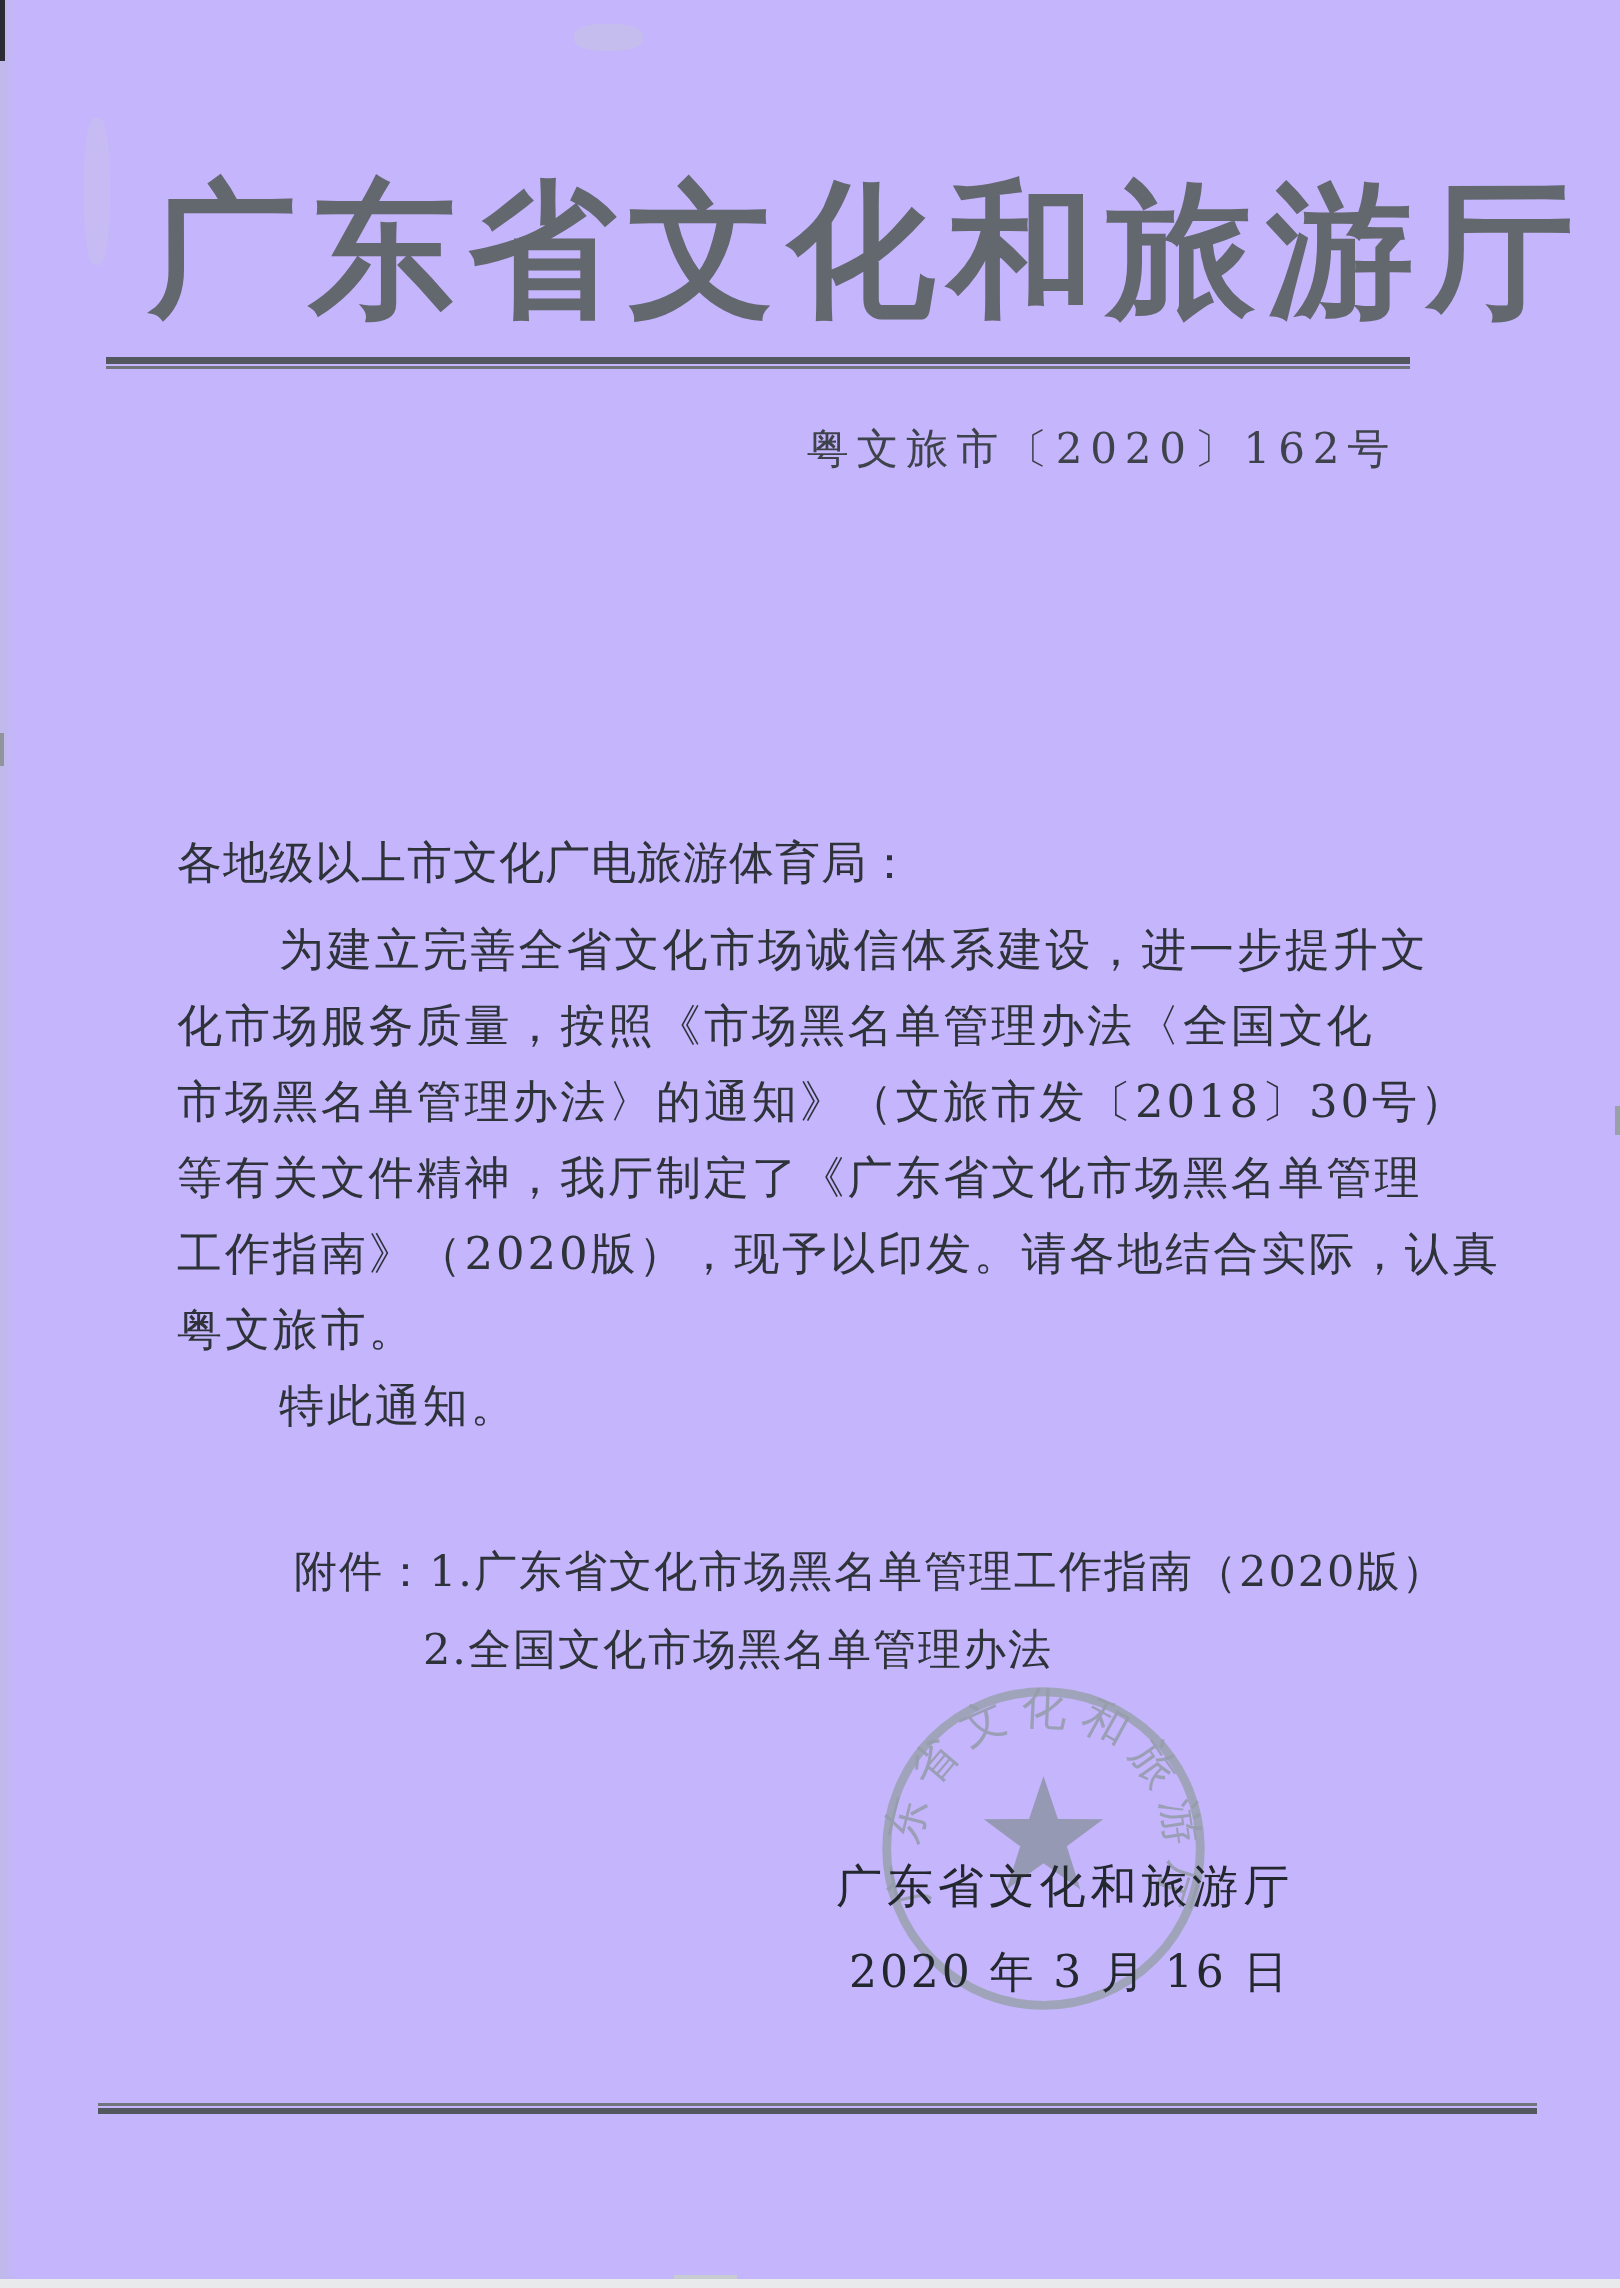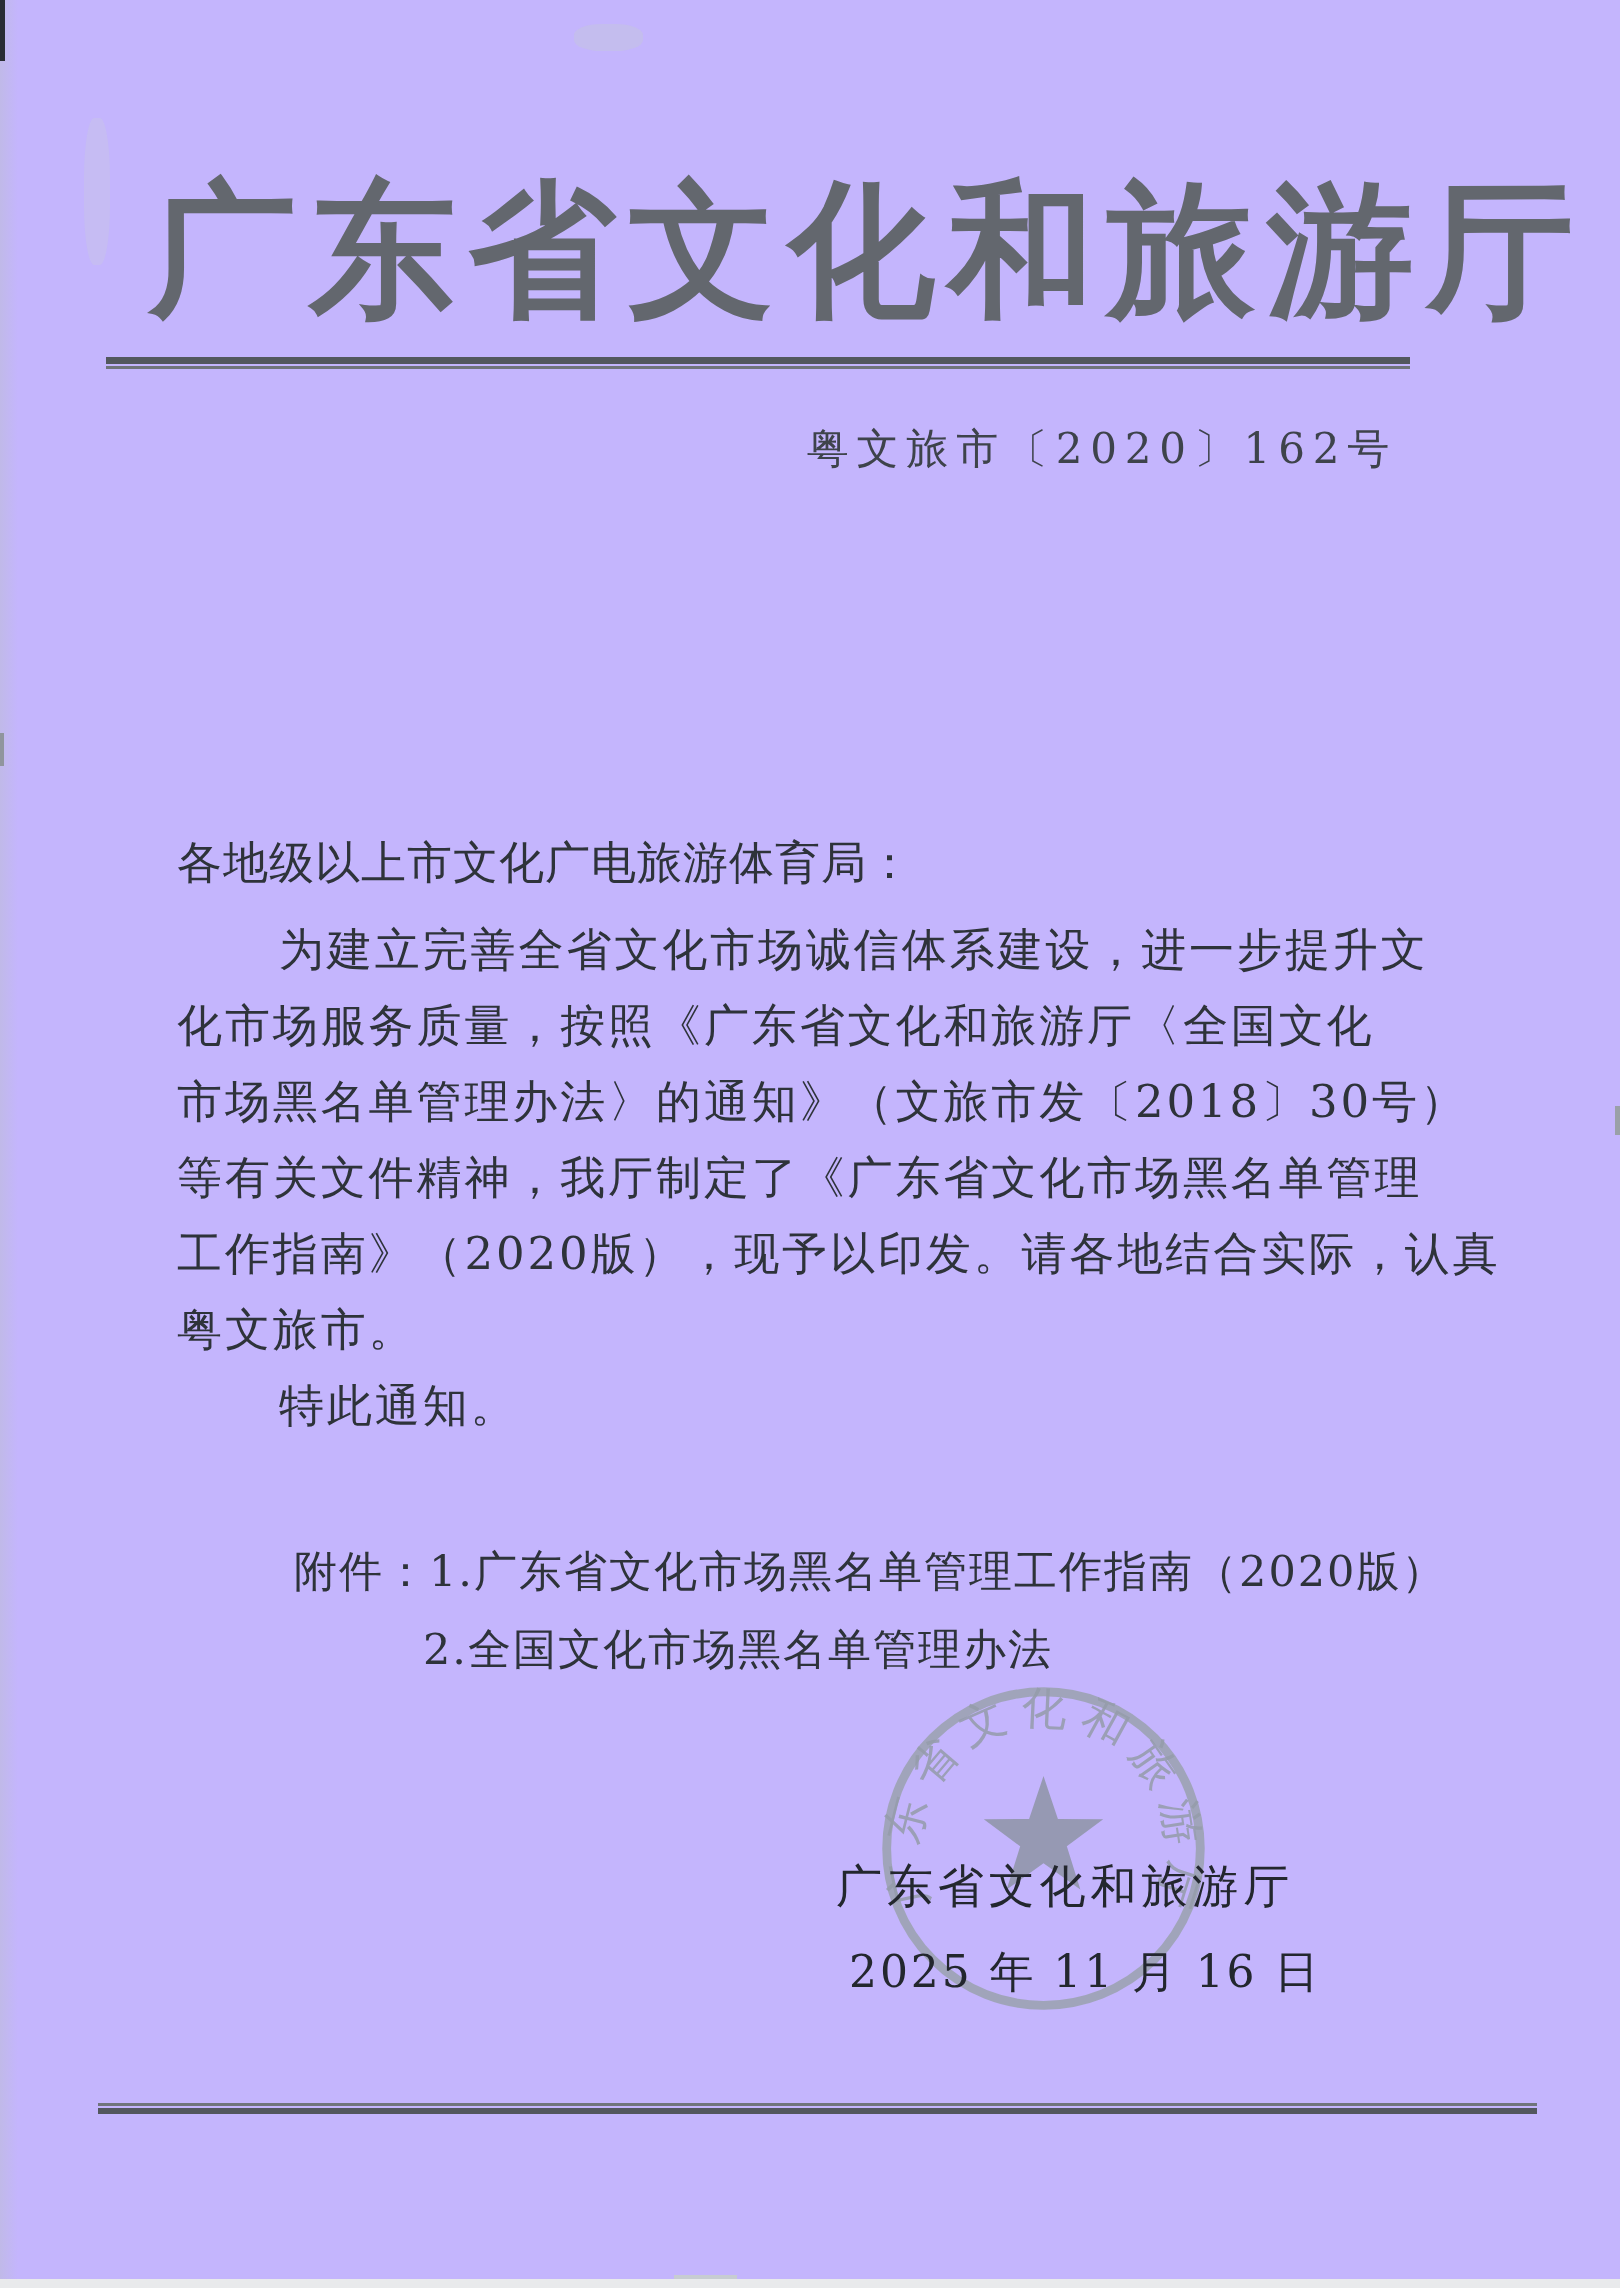--- a/index.html
+++ b/index.html
@@ -92,42 +92,42 @@
     <div class="thin"></div>
   </div>
 
   <div class="doc-number">粤文旅市〔2020〕162号</div>
 
 
   <div class="salutation">各地级以上市文化广电旅游体育局：</div>
 
   <div class="body-block">
     <div class="body-line indent">为建立完善全省文化市场诚信体系建设，进一步提升文</div>
-    <div class="body-line">化市场服务质量，按照《广东省文化和旅游厅〈全国文化</div>
+    <div class="body-line">化市场服务质量，按照《市场黑名单管理办法〈全国文化</div>
     <div class="body-line">市场黑名单管理办法〉的通知》（文旅市发〔2018〕30号）</div>
     <div class="body-line">等有关文件精神，我厅制定了《广东省文化市场黑名单管理</div>
     <div class="body-line">工作指南》（2020版），现予以印发。请各地结合实际，认真</div>
     <div class="body-line">粤文旅市。</div>
     <div class="body-line indent">特此通知。</div>
   </div>
 
   <div class="attachment-1">附件：1.广东省文化市场黑名单管理工作指南（2020版）</div>
   <div class="attachment-2">2.全国文化市场黑名单管理办法</div>
 
   <svg class="official-seal" width="351" height="345" viewBox="0 0 358 352">
     <circle cx="179" cy="172" r="160" fill="none" stroke="#9aa1ae" stroke-width="9" opacity="0.85"></circle>
     <polygon opacity="0.8" fill="#8b92a0" points="179,98 193.7,141.8 239.9,142.2 202.8,169.7 216.6,213.8 179,187 141.4,213.8 155.2,169.7 118.1,142.2 164.3,141.8"></polygon>
     <path id="sealArc" d="M 64 226 A 127 127 0 1 1 294 226" fill="none"></path>
     <text class="seal-arc-text">
       <textPath href="#sealArc">广东省文化和旅游厅</textPath>
     </text>
   </svg>
 
   <div class="signature-agency">广东省文化和旅游厅</div>
-  <div class="signature-date">2025 年 11 月 16 日</div>
+  <div class="signature-date">2020 年 3 月 16 日</div>
 
   <div class="rule-bottom">
     <div class="thin"></div>
     <div class="thick"></div>
   </div>
 
 </div>
 
 
 </body></html>

